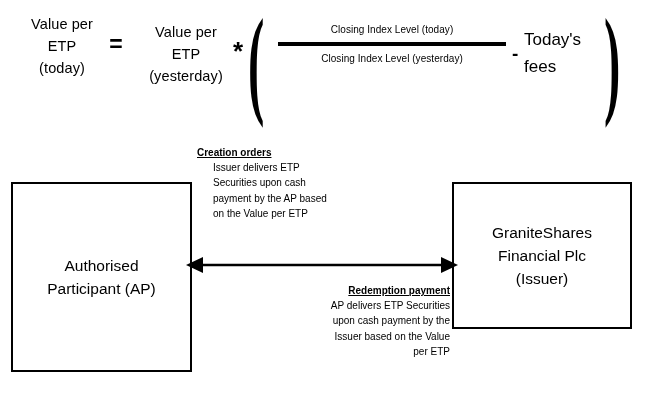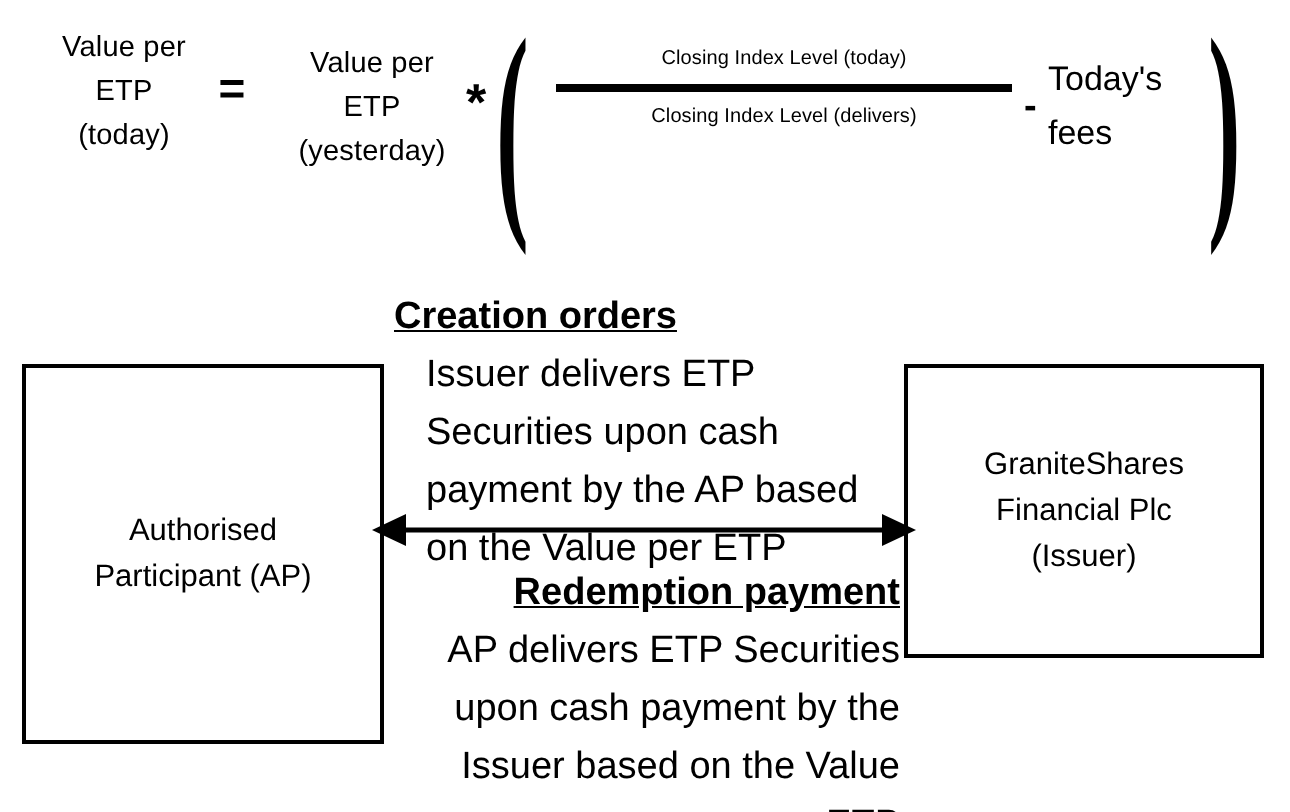--- a/index.html
+++ b/index.html
@@ -164,21 +164,21 @@
     position: absolute;
     left: 186px;
     top: 252px;
     width: 272px;
     height: 26px;
   }
 
   
   .note {
     position: absolute;
-    font-size: 19px;
+    font-size: 10px;
     line-height: 1.52;
   }
   .note-title {
     font-weight: bold;
     text-decoration: underline;
     display: block;
   }
   .note-body {
     display: block;
     white-space: pre-line;
@@ -212,21 +212,21 @@
 ETP
 (yesterday)</div>
 
   <div id="star-sign">*</div>
 
   <div class="big-paren" id="paren-open">(</div>
 
   <div id="fraction">
     <div class="frac-line">Closing Index Level (today)</div>
     <div id="frac-bar"></div>
-    <div class="frac-line">Closing Index Level (delivers)</div>
+    <div class="frac-line">Closing Index Level (yesterday)</div>
   </div>
 
   <div id="minus-sign">-</div>
 
   <div id="fees-term" style="white-space: pre-line;">Today's
 fees</div>
 
   <div class="big-paren" id="paren-close">)</div>
 
 </div>

